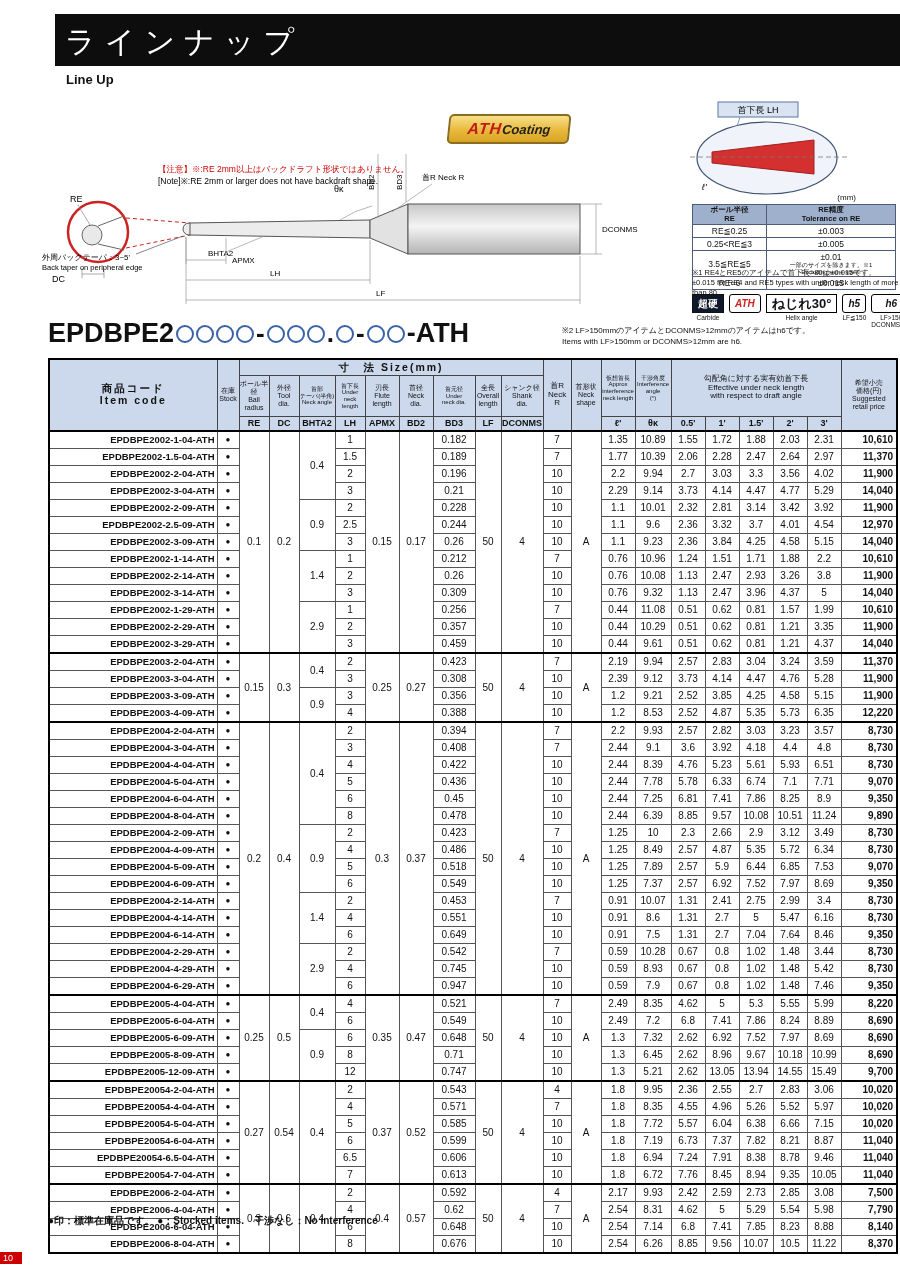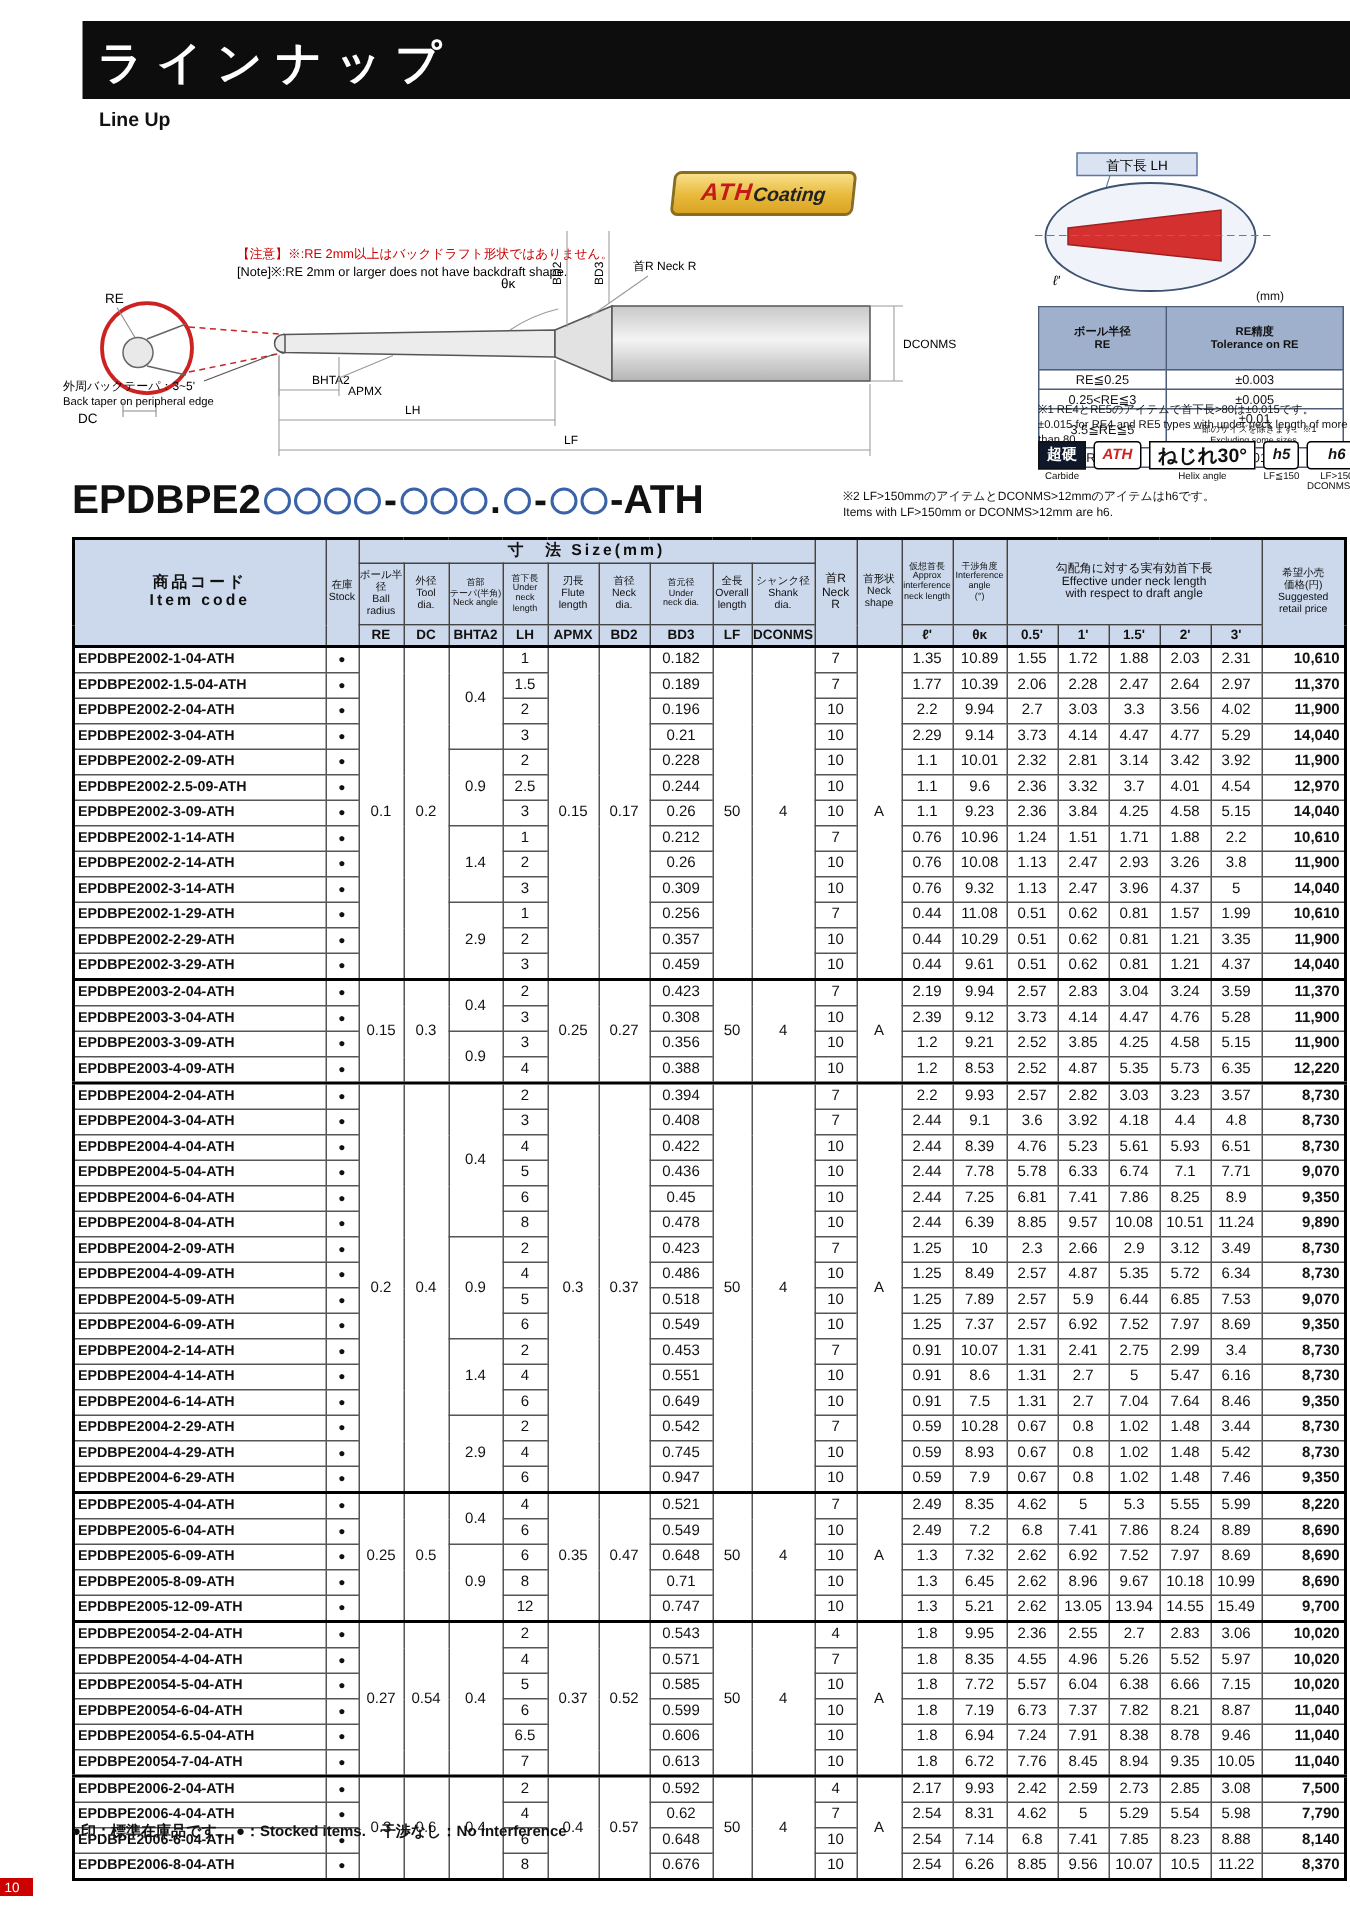--- a/index.html
+++ b/index.html
@@ -1,33 +1,33 @@
 <!DOCTYPE html>
 <html><head>
 <meta charset="utf-8">
 <style>
   html,body{margin:0;padding:0}
   body{width:900px;height:1272px;position:relative;background:#fff;font-family:"Liberation Sans",sans-serif;color:#111;overflow:hidden}
 
   .title-band{position:absolute;left:55px;top:14px;width:845px;height:52px;background:#0d0d0d}
-  .title-band .jp{color:#fff;font-size:30px;font-weight:bold;letter-spacing:9px;padding:8px 0 0 10px}
+  .title-band .jp{color:#fff;font-size:30px;font-weight:normal;letter-spacing:9px;padding:8px 0 0 10px}
   .lineup-en{position:absolute;left:66px;top:72px;font-size:13px;font-weight:bold}
 
   .drawing{position:absolute;left:40px;top:92px}
   .neckdiag{position:absolute;left:652px;top:100px}
 
   .coating-logo{position:absolute;left:448px;top:114px;width:118px;height:26px;
     background:linear-gradient(180deg,#f8e08a,#e8b93a 55%,#d9a426);border:2px solid #8a6d1f;border-radius:5px;
     display:flex;align-items:center;justify-content:center;transform:skewX(-6deg)}
   .coating-logo .ath{color:#c21b1b;font-weight:bold;font-style:italic;font-size:16px;letter-spacing:1px}
   .coating-logo .co{color:#222;font-weight:bold;font-style:italic;font-size:13px}
 
   .mm-unit{position:absolute;left:652px;top:193px;width:204px;text-align:right;font-size:8px}
   .tol{position:absolute;left:692px;top:204px;width:204px;border-collapse:collapse}
-  .tol th{background:#9fb0cc;border:1px solid #4e5d77;font-size:7.5px;line-height:1.15;white-space:pre-line;padding:12px;font-weight:bold;text-align:center}
+  .tol th{background:#9fb0cc;border:1px solid #4e5d77;font-size:7.5px;line-height:1.15;white-space:pre-line;padding:1px;font-weight:bold;text-align:center}
   .tol td{border:1px solid #4e5d77;font-size:8.5px;text-align:center;padding:1px 2px;background:#fff}
   .tol-sub{font-size:6px;line-height:1.1;white-space:pre-line}
   .tol-note{position:absolute;left:692px;top:268px;font-size:7.5px;line-height:1.3}
 
   .badges{position:absolute;left:692px;top:294px;display:flex;gap:5px;align-items:flex-start}
   .badge-wrap{text-align:center}
   .badge{border:1.5px solid #000;height:17px;line-height:17px;padding:0 5px;font-size:10px;font-weight:bold;text-align:center;background:#fff;white-space:nowrap}
   .b-solid{background:#0f172a;color:#fff;border-color:#111}
   .b-ath{color:#c22;font-style:italic;border-radius:3px}
   .b-plain{font-size:13px}
@@ -43,21 +43,21 @@
 
   .cat{position:absolute;left:48px;top:358px;width:848px;border-collapse:collapse;table-layout:fixed;border:2px solid #000}
   .cat th{background:#ccd9ec;border:1px solid #444;font-weight:normal;font-size:8px;line-height:1.12;white-space:pre-line;padding:0;text-align:center;vertical-align:middle;overflow:hidden}
   .cat thead tr:nth-child(1) th{height:15px}
   .cat thead tr:nth-child(2) th{height:40px}
   .cat thead tr:nth-child(3) th{height:13px;font-weight:bold;font-size:9px}
   .cat th.band{font-size:10.5px;font-weight:bold;letter-spacing:2px}
   .cat th.fz7{font-size:7px}
   .cat th.fz6{font-size:6px}
   .cat td{border:1px solid #555;font-size:10px;height:16px;padding:0 2px;text-align:center;vertical-align:middle;line-height:1;overflow:hidden;white-space:nowrap;background:#fff}
-  .cat td.code{text-align:left;font-weight:bold;font-size:9.5px}
+  .cat td.code{text-align:right;font-weight:bold;font-size:9.5px}
   .cat td.price{text-align:right;font-weight:bold;padding-right:3px}
   .cat td.stock{font-size:8px}
   .cat tr.g-top td{border-top:2px solid #000}
   .cat tr.s-top td{border-top:1px solid #000}
   .cat thead{border-bottom:2px solid #000}
 
   .footer-note{position:absolute;left:48px;top:1214px;font-size:10px;font-weight:bold}
   .page-num{position:absolute;left:0;top:1252px;background:#c00;color:#fff;font-size:9px;padding:1px 9px 1px 3px}
 </style>
 </head>

